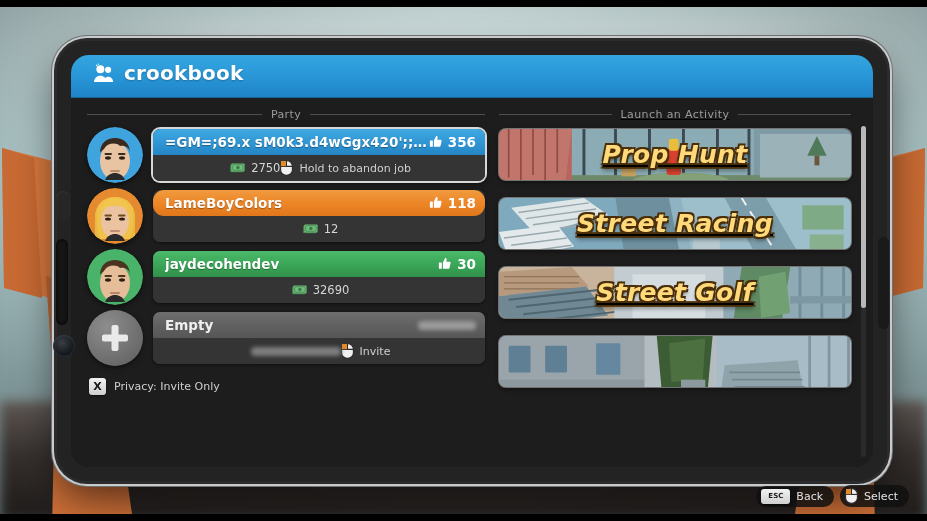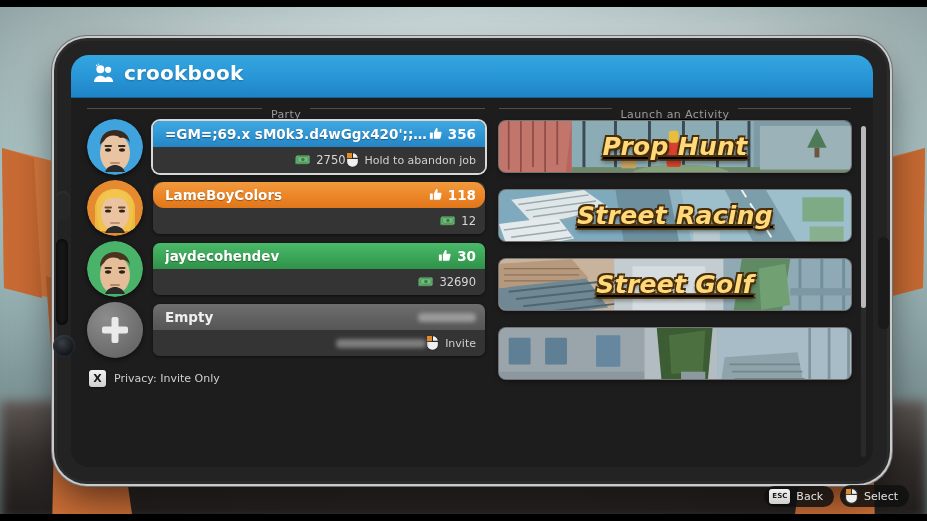--- a/index.html
+++ b/index.html
@@ -88,23 +88,23 @@
     color:#fff; font-size:20px; font-weight:bold; letter-spacing:.2px;
     text-shadow:0 1px 2px rgba(0,0,0,.25);
   }
 
   #body { flex:1; display:flex; padding:10px 0 0 0; position:relative; }
 
   .col-left { width:420px; padding-left:16px; padding-right:6px; }
   .col-right { flex:1; padding-left:8px; padding-right:22px; position:relative;text-decoration:underline; }
 
   .sec-head {
-    display:flex; gap:9px;
+    display:flex; align-items:center; gap:9px;
     color:#9a9a9a; font-size:11px; letter-spacing:.4px;
-    user-select:none;
+    margin-bottom:8px; user-select:none;
   }
   .sec-head .line { flex:1; height:1px; background:#4e4e4e; }
 
   
   .party-row {
     position:relative; height:52px; margin-bottom:9px; padding-left:32px;
   }
   .avatar {
     position:absolute; left:0; top:-2px; width:56px; height:56px;
     border-radius:50%; z-index:3; overflow:hidden;
@@ -122,21 +122,21 @@
     height:26px; display:flex; align-items:center; justify-content:space-between;
     padding:0 9px 0 12px;
   }
   .card-name {
     color:#fff; font-size:13.5px; font-weight:bold; white-space:nowrap;
     overflow:hidden; text-overflow:ellipsis;
     text-shadow:0 1px 1px rgba(0,0,0,.35);
   }
   .likes { display:flex; align-items:center; gap:5px; color:#fff; font-size:13.5px; font-weight:bold; flex:0 0 auto; }
   .card-bot {
-    height:26px; display:flex; align-items:center; justify-content:flex-end;
+    height:26px; display:flex; align-items:center; justify-content:center;
     padding:0 9px 0 12px; background:#343434;
   }
   .cash { display:flex; align-items:center; gap:6px; color:#d6d6d6; font-size:11.5px; }
   .action { display:flex; align-items:center; gap:6px; color:#cfcfcf; font-size:11px; }
 
   .top-blue   { background:linear-gradient(180deg,#3fa9e2 0%,#2f95d3 55%,#2585c4 100%); }
   .top-orange { background:linear-gradient(180deg,#f09a3e 0%,#ec8526 55%,#e0771b 100%);border-radius:11px; }
   .top-green  { background:linear-gradient(180deg,#4bb96a 0%,#3aa557 55%,#2f9149 100%); }
 
   
@@ -533,21 +533,21 @@
         <div class="scrollbar">
           <div class="scroll-thumb" style="height: 55%;"></div>
         </div>
       </div>
     </div>
   </div>
 </div>
 
 <div id="prompts">
   <div class="prompt">
-    <span class="keycap" style="width:21px;height:15px;font-size:7px;">ESC</span>
+    <span class="keycap" style="width:29px;height:15px;font-size:7px;">ESC</span>
     <span>Back</span>
   </div>
   <div class="prompt">
     <svg class="mouse-ico" viewBox="0 0 13 16">
       <rect x="0.6" y="0.6" width="11.8" height="14.8" rx="5.6" fill="#f0f0f0" stroke="#2a2a2a" stroke-width="1.1"></rect>
       <path d="M1 6.4h11.2" stroke="#2a2a2a" stroke-width="1.1"></path>
       <rect x="1" y="1" width="5.2" height="5.2" fill="#e08a2a"></rect>
       <path d="M6.5 1v5.2" stroke="#2a2a2a" stroke-width="1"></path>
     </svg>
     <span>Select</span>

